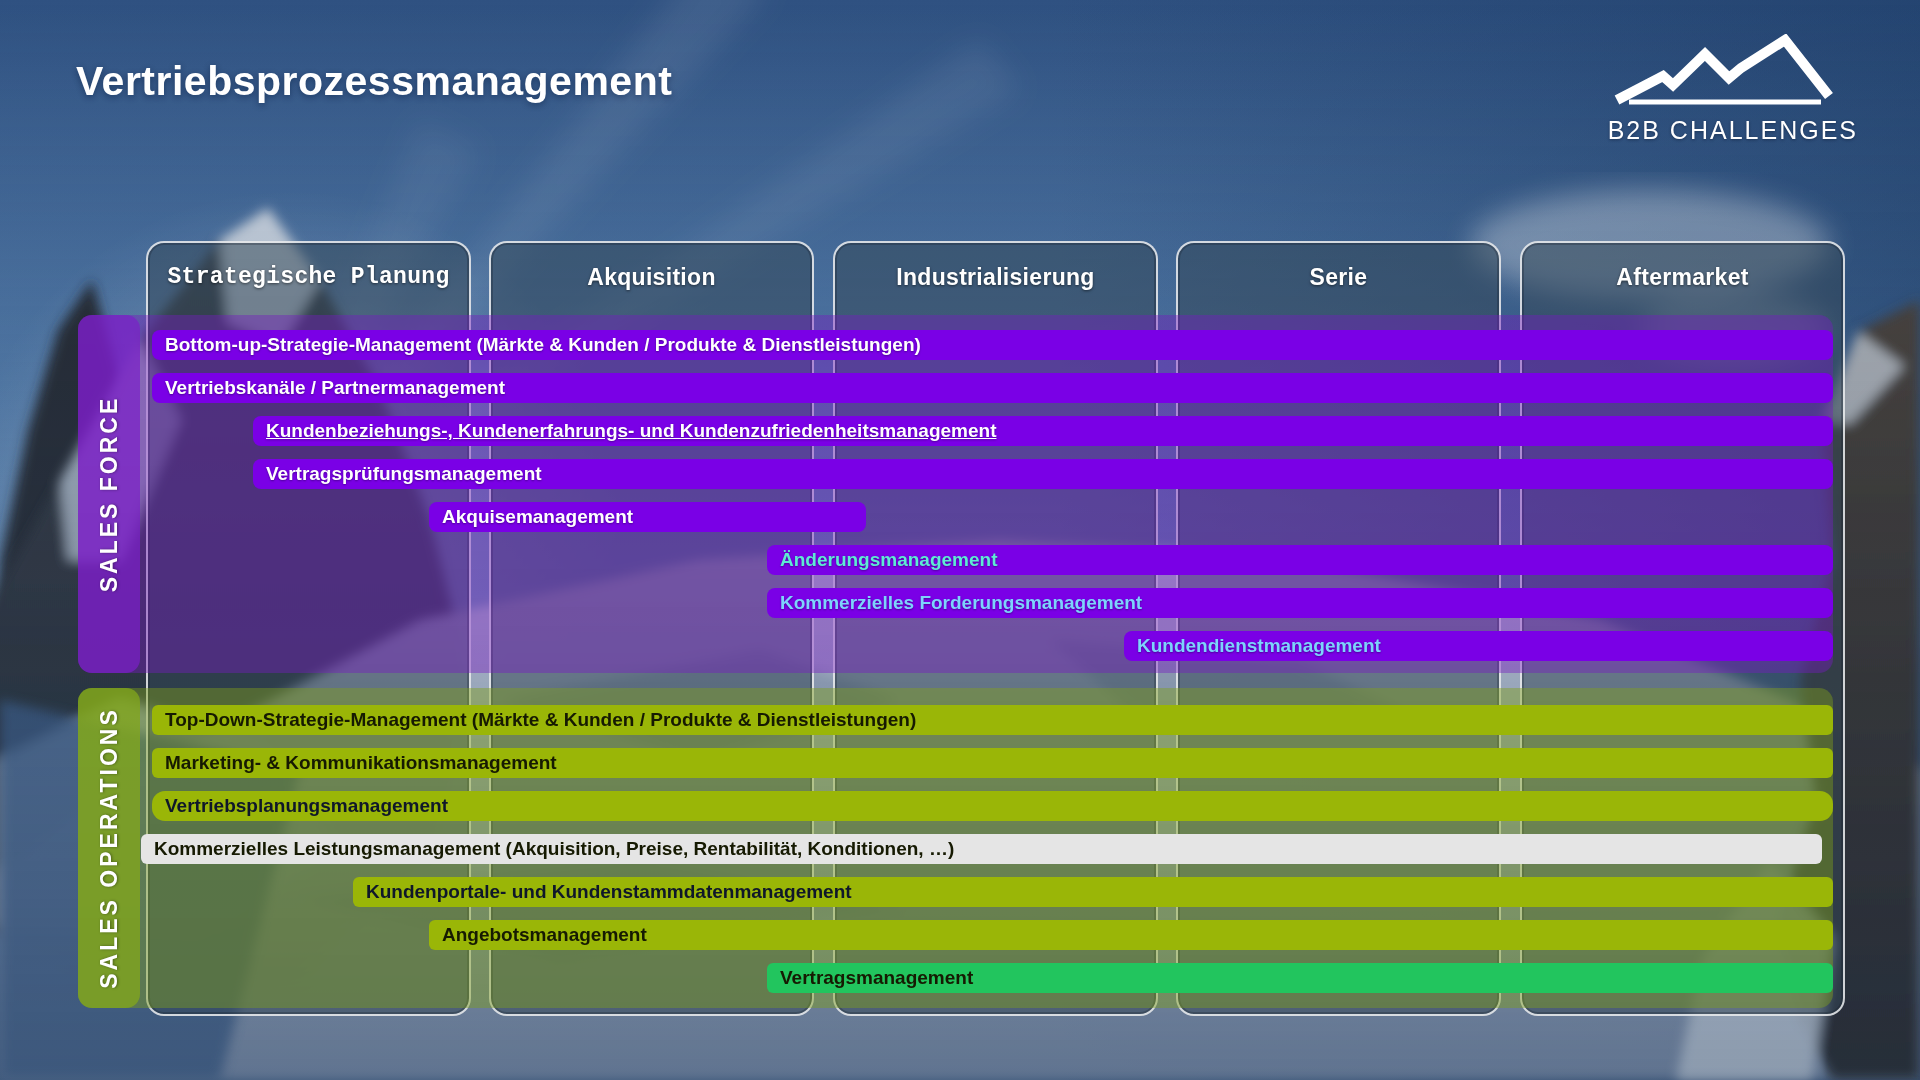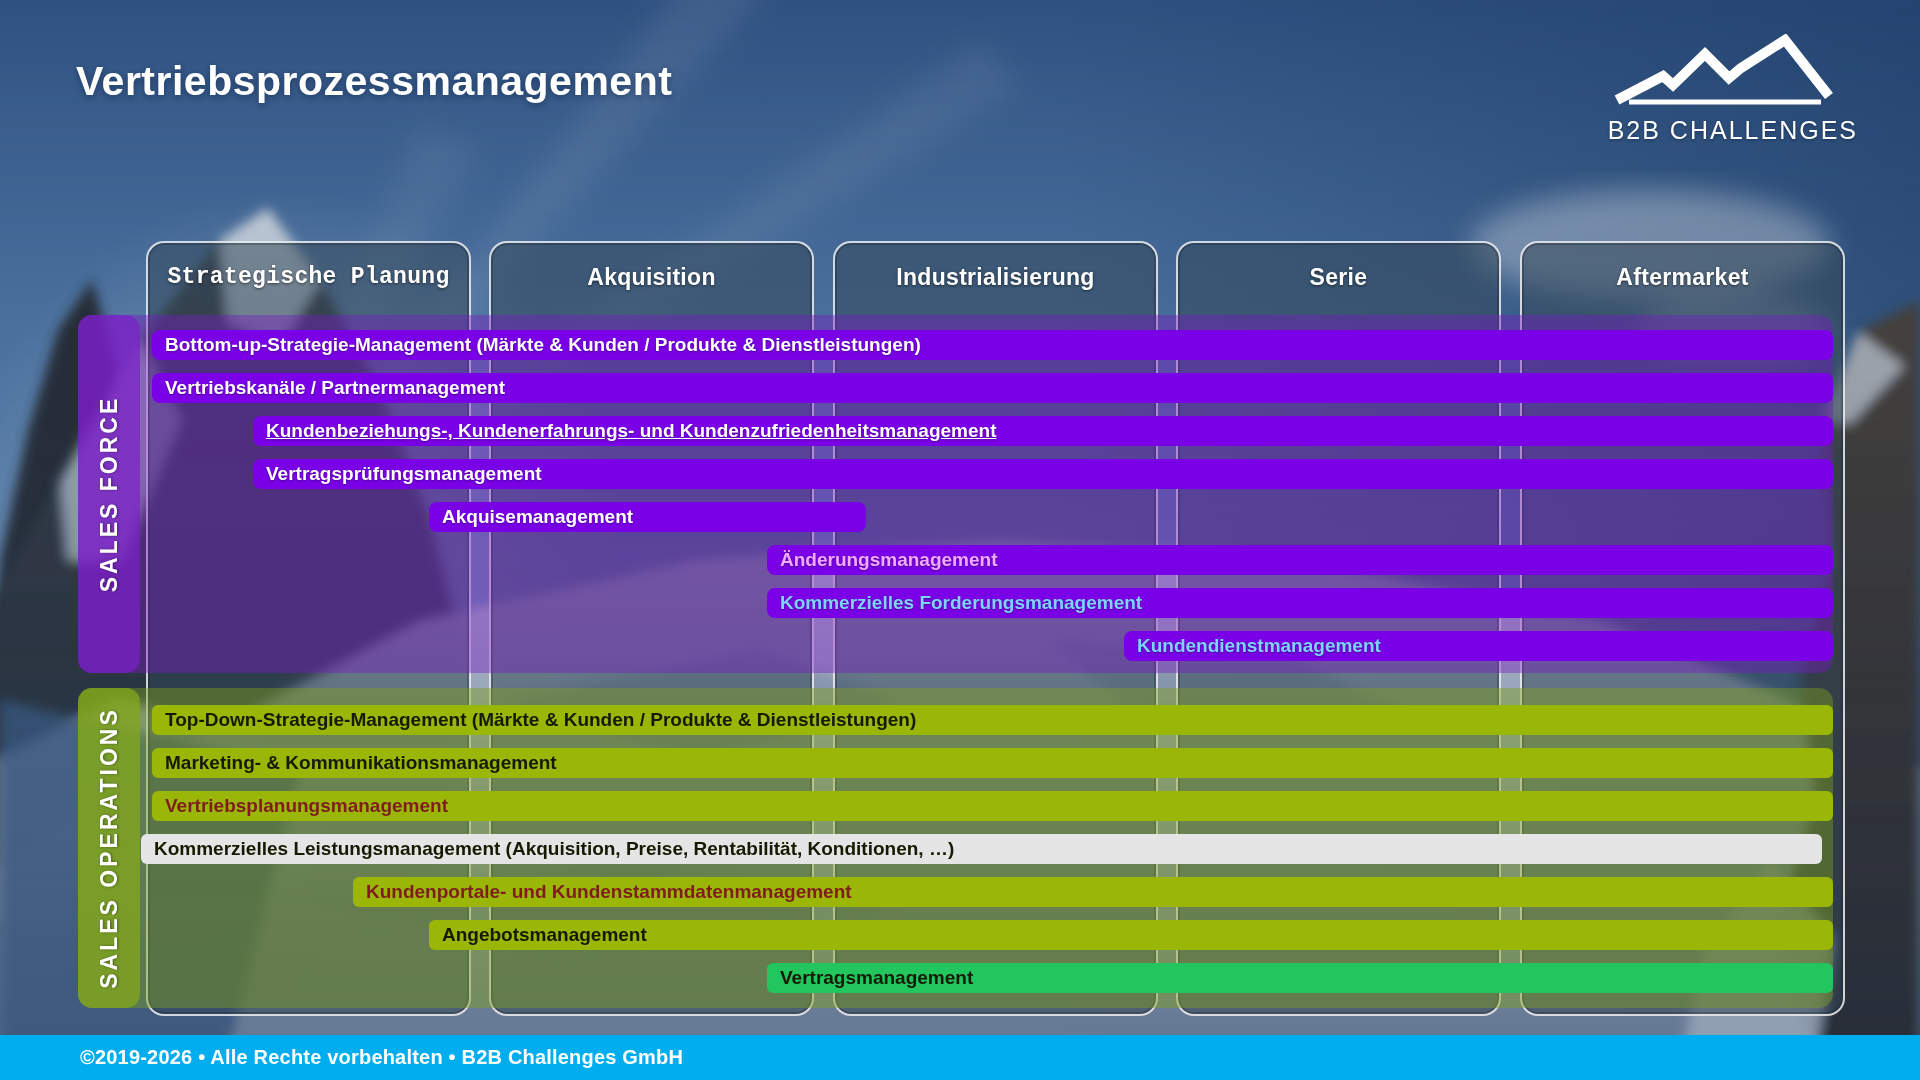--- a/index.html
+++ b/index.html
@@ -167,28 +167,25 @@
       <div class="lane-label" style="top: 688px; height: 320px; background: rgba(130, 166, 28, 0.78);">
         <span>SALES OPERATIONS</span>
       </div>
     </div>
   <div id="bars-layer">
       <div class="bar lane-sales-force" style="left: 152px; top: 330px; width: 1681px; background: rgb(122, 0, 230); color: rgb(255, 255, 255);">Bottom-up-Strategie-Management (Märkte &amp; Kunden / Produkte &amp; Dienstleistungen)</div>
       <div class="bar lane-sales-force" style="left: 152px; top: 373px; width: 1681px; background: rgb(122, 0, 230); color: rgb(255, 255, 255);">Vertriebskanäle / Partnermanagement</div>
       <div class="bar lane-sales-force" style="left: 253px; top: 416px; width: 1580px; background: rgb(122, 0, 230); color: rgb(255, 255, 255); text-decoration: underline;">Kundenbeziehungs-, Kundenerfahrungs- und Kundenzufriedenheitsmanagement</div>
       <div class="bar lane-sales-force" style="left: 253px; top: 459px; width: 1580px; background: rgb(122, 0, 230); color: rgb(255, 255, 255);">Vertragsprüfungsmanagement</div>
       <div class="bar lane-sales-force" style="left: 429px; top: 502px; width: 437px; background: rgb(122, 0, 230); color: rgb(255, 255, 255);">Akquisemanagement</div>
-      <div class="bar lane-sales-force" style="left: 767px; top: 545px; width: 1066px; background: rgb(122, 0, 230); color: #f0abfc;">Änderungsmanagement</div>
+      <div class="bar lane-sales-force" style="left: 767px; top: 545px; width: 1066px; background: rgb(122, 0, 230); color: #5eead4;">Änderungsmanagement</div>
       <div class="bar lane-sales-force" style="left: 767px; top: 588px; width: 1066px; background: rgb(122, 0, 230); color: #7dd3fc;">Kommerzielles Forderungsmanagement</div>
       <div class="bar lane-sales-force" style="left: 1124px; top: 631px; width: 709px; background: rgb(122, 0, 230); color: #7dd3fc;">Kundendienstmanagement</div>
       <div class="bar lane-sales-operations" style="left: 152px; top: 705px; width: 1681px; background: rgb(154, 182, 7); color: rgb(22, 26, 2);">Top-Down-Strategie-Management (Märkte &amp; Kunden / Produkte &amp; Dienstleistungen)</div>
       <div class="bar lane-sales-operations" style="left: 152px; top: 748px; width: 1681px; background: rgb(154, 182, 7); color: rgb(22, 26, 2);">Marketing- &amp; Kommunikationsmanagement</div>
-      <div class="bar lane-sales-operations" style="left: 152px; top: 791px; width: 1681px; background: rgb(154, 182, 7); color: #7f1d1d;">Vertriebsplanungsmanagement</div>
+      <div class="bar lane-sales-operations" style="left: 152px; top: 791px; width: 1681px; background: rgb(154, 182, 7); color: #0f172a; border-radius: 13px;">Vertriebsplanungsmanagement</div>
       <div class="bar lane-sales-operations" style="left: 141px; top: 834px; width: 1681px; background: #e5e5e5; color: rgb(22, 26, 2);">Kommerzielles Leistungsmanagement (Akquisition, Preise, Rentabilität, Konditionen, …)</div>
-      <div class="bar lane-sales-operations" style="left: 353px; top: 877px; width: 1480px; background: rgb(154, 182, 7); color: #7f1d1d;">Kundenportale- und Kundenstammdatenmanagement</div>
+      <div class="bar lane-sales-operations" style="left: 353px; top: 877px; width: 1480px; background: rgb(154, 182, 7); color: #0f172a;">Kundenportale- und Kundenstammdatenmanagement</div>
       <div class="bar lane-sales-operations" style="left: 429px; top: 920px; width: 1404px; background: rgb(154, 182, 7); color: rgb(22, 26, 2);">Angebotsmanagement</div>
       <div class="bar lane-sales-operations" style="left: 767px; top: 963px; width: 1066px; background: #22c55e; color: rgb(22, 26, 2);">Vertragsmanagement</div>
     </div>
 
-  <div class="footer" style="background: rgb(0, 174, 239);">
-    <span>©2019-2026 • Alle Rechte vorbehalten • B2B Challenges GmbH</span>
-  </div>
 </div>
 
 </body></html>

